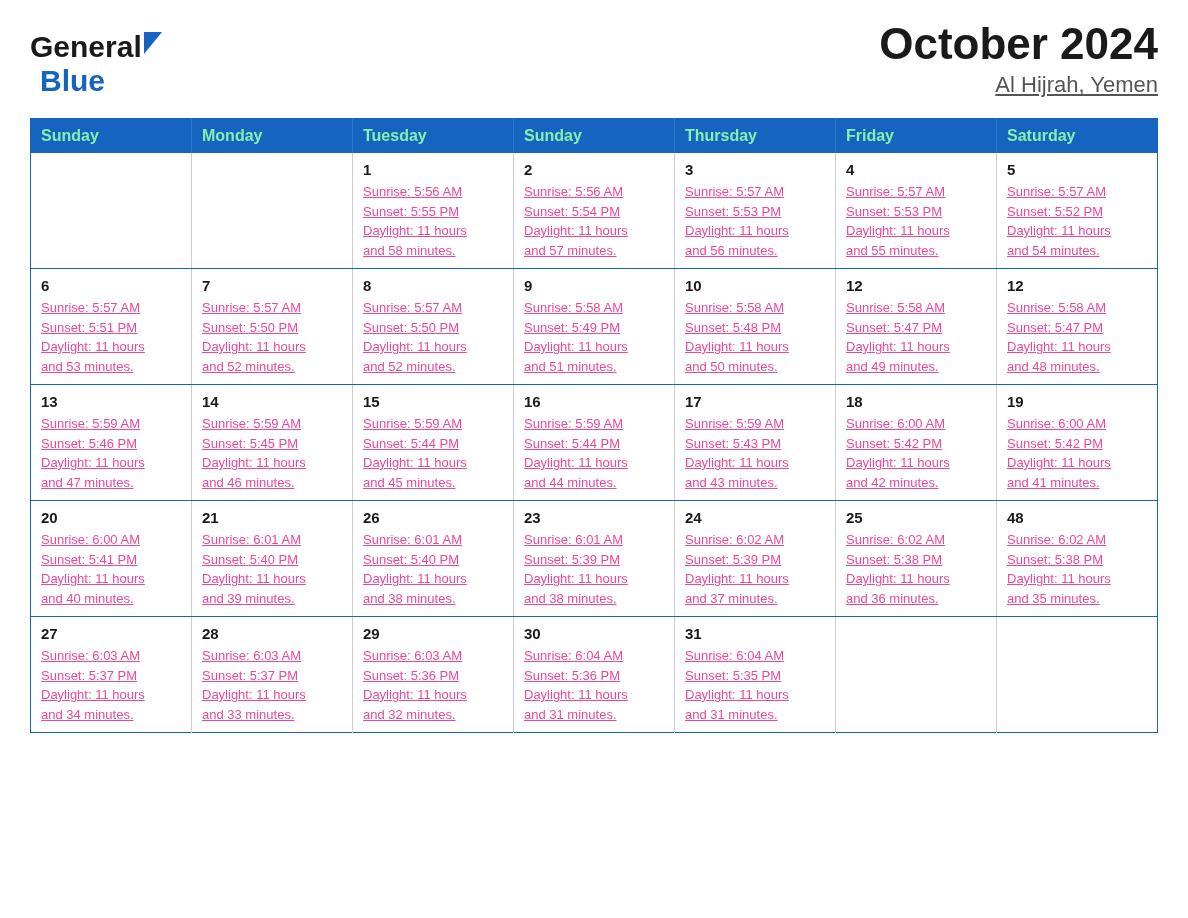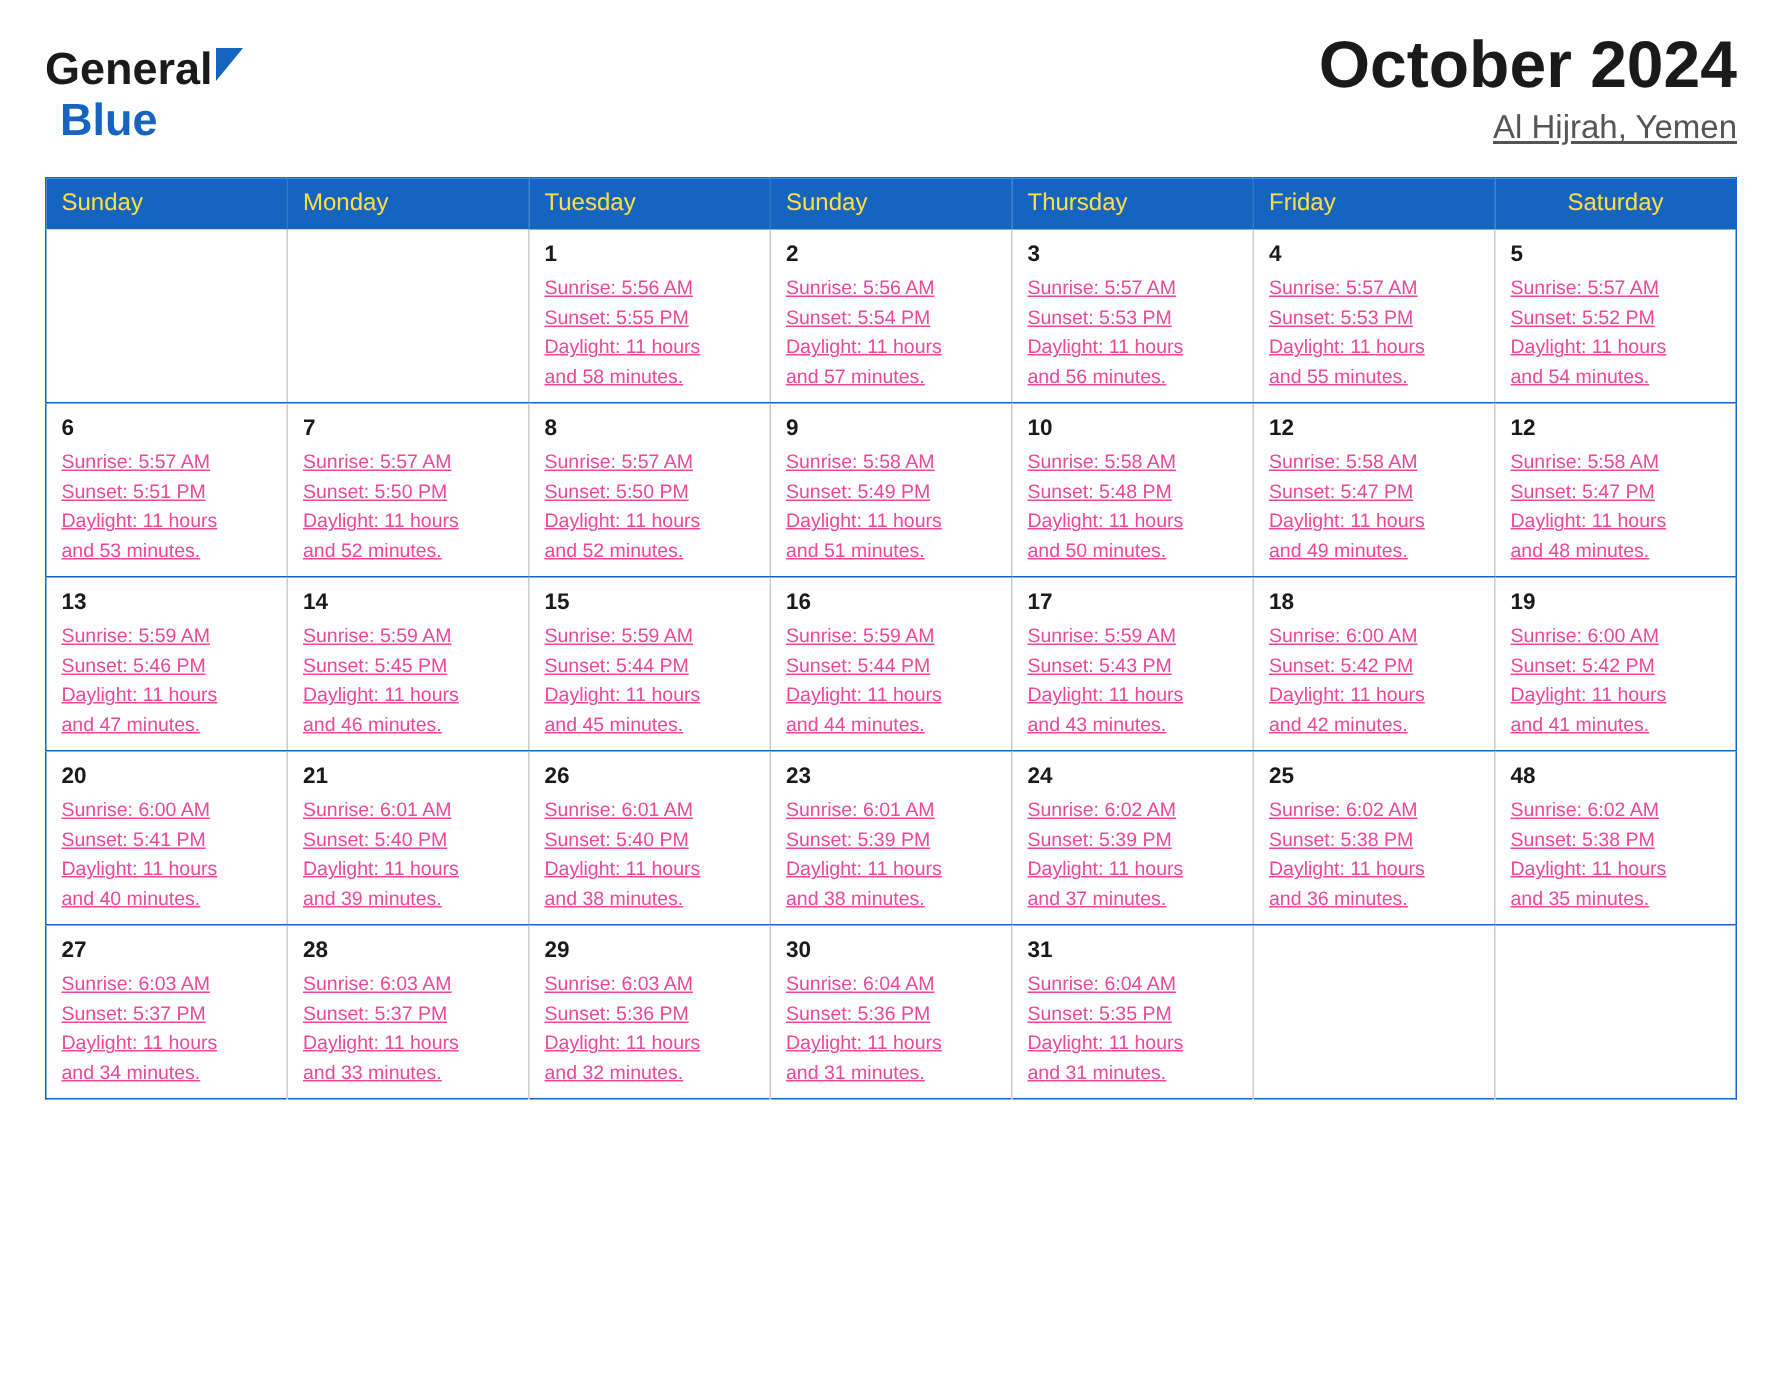--- a/index.html
+++ b/index.html
@@ -30,30 +30,29 @@
       margin-top: 4px;
       text-decoration: underline;
     }
     .calendar-table {
       width: 100%;
       border-collapse: collapse;
       border: 1px solid #1565c0;
     }
     .calendar-table th {
       background-color: #1565c0;
-      color: #fde047;
+      color: #86efac;
       font-size: 16px;
-      font-weight: normal;
+      font-weight: bold;
       padding: 8px 10px;
       text-align: left;
       border-right: 1px solid #2979c8;
     }
     .calendar-table th:last-child {
       border-right: none;
-      text-align: center;
     }
     .calendar-table td {
       vertical-align: top;
       padding: 8px 10px;
       border-right: 1px solid #ccc;
       border-bottom: 1px solid #1565c0;
       font-size: 13px;
       color: #333;
       width: 14.28%;
       min-height: 100px;

